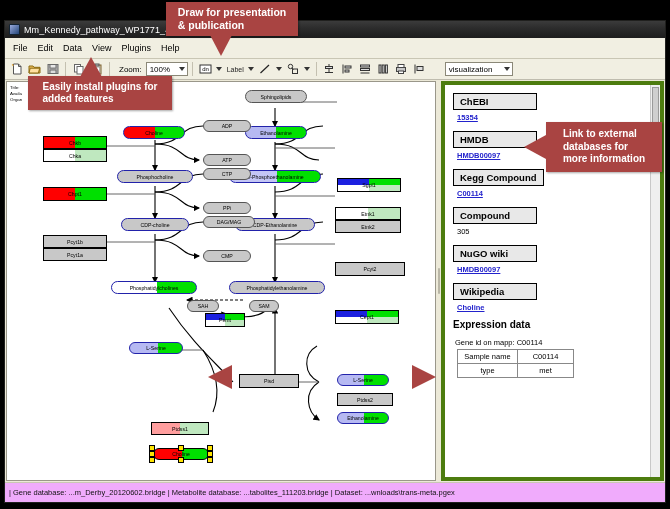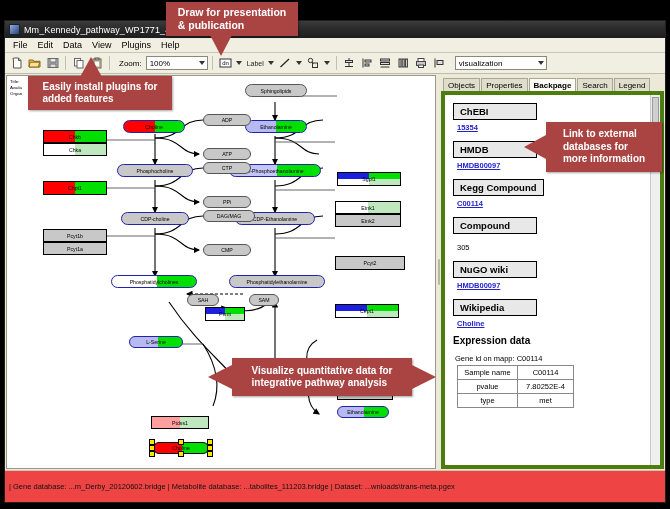--- a/index.html
+++ b/index.html
@@ -38,21 +38,21 @@
     border-radius: 1px;
     position: relative;
   }
   #titlebar .tb-text {
     font-size: 9px;
     letter-spacing: .1px;
     white-space: nowrap;
     overflow: hidden;
   }
   #menubar {
-    height: 15px;
+    height: 21px;
     background: #f1efe2;
     border-bottom: 1px solid #c9c6b4;
     display: flex; align-items: center;
     padding-left: 3px;
   }
   #menubar .mi {
     font-size: 9px; color: #000;
     padding: 1px 5px;
     white-space: nowrap;
   }
@@ -81,22 +81,22 @@
     position: relative;
   }
   .combo .arrow {
     position: absolute; right: 2px; top: 50%;
     transform: translateY(-50%);
     width: 0; height: 0;
     border-left: 3px solid transparent;
     border-right: 3px solid transparent;
     border-top: 4px solid #333;
   }
-  #zoom-combo { width: 62px; }
-  #vis-combo { width: 92px; margin-left: 6px; }
+  #zoom-combo { width: 42px; }
+  #vis-combo { width: 68px; margin-left: 16px; }
   .dd-mini {
     width: 9px; height: 15px;
     display:flex;align-items:center;justify-content:center;
   }
   .dd-mini .arrow {
     width: 0; height: 0;
     border-left: 3px solid transparent;
     border-right: 3px solid transparent;
     border-top: 4px solid #333;
   }
@@ -174,21 +174,21 @@
     font-size: 7.5px;
     font-weight: bold;
     color: #2222cc;
     text-decoration: underline;
     margin: 1px 0 7px 4px;
   }
   .bp-plain {
     display: block;
     font-size: 7.5px;
     color: #000;
-    margin: 7px 0 7px 4px;
+    margin: 1px 0 7px 4px;
   }
   .bp-section {
     font-size: 10px; font-weight: bold;
     margin: 6px 0 8px 0;
   }
   .bp-geneid { font-size: 7.5px; margin: 0 0 2px 2px; }
   table.expr {
     border-collapse: collapse;
     margin-left: 4px;
   }
@@ -205,22 +205,22 @@
   #sbar {
     position: absolute; right: 0; top: 0; bottom: 0;
     width: 10px; background: #efefef; border-left: 1px solid #c8c8c8;
   }
   #sbar .thumb {
     position:absolute;left:1px;right:1px;top:2px;height:46px;
     background:#cfcfcf;border:1px solid #9a9a9a;
   }
   
   #statusbar {
-    height: 32px;
-    background: #ef4444;
+    height: 20px;
+    background: #f0abfc;
     border-top: 1px solid #c9c6b4;
     display: flex; align-items: center;
     font-size: 7.5px;
     padding-left: 4px;
     color: #111;
   }
   
   .callout {
     position: absolute;
     background: #a94442;
@@ -636,27 +636,20 @@
           </div>
 
         </div>
       </div>
 
       <div id="splitter">
           <div class="grip"></div>
         </div>
 
       <div id="sidepanel">
-        <div id="tabs">
-          <div class="tab">Objects</div>
-          <div class="tab">Properties</div>
-          <div class="tab active">Backpage</div>
-          <div class="tab">Search</div>
-          <div class="tab">Legend</div>
-        </div>
 
         <div id="tabbody">
           <div class="bp-head">ChEBI</div>
           <a class="bp-link" href="#">15354</a>
 
           <div class="bp-head">HMDB</div>
           <a class="bp-link" href="#">HMDB00097</a>
 
           <div class="bp-head">Kegg Compound</div>
           <a class="bp-link" href="#">C00114</a>
@@ -673,24 +666,20 @@
           <div class="bp-section">Expression data</div>
           <div class="bp-geneid">Gene id on mapp: C00114</div>
 
           <table class="expr">
             <tbody>
                 <tr>
               <td>Sample name</td>
               <td>C00114</td>
             </tr>
             <tr>
-              <td>pvalue</td>
-              <td>7.80252E-4</td>
-            </tr>
-            <tr>
               <td>type</td>
               <td>met</td>
             </tr>
           </tbody>
             </table>
 
           <div id="sbar">
             <div class="thumb"></div>
           </div>
         </div>
@@ -714,22 +703,20 @@
     <path d="M13,0 L24,20 H2 Z" fill="#a94442"></path>
   </svg>
 
   <div class="callout" id="callout-links" style="left:546px;top:122px;width:116px;height:50px;font-size:10px;white-space:pre-line;">Link  to external
 databases  for
 more information</div>
   <svg class="arrow-tri" style="left:524px;top:133px;" width="24" height="28">
     <path d="M0,14 L22,2 V26 Z" fill="#a94442"></path>
   </svg>
 
-  <div class="callout" id="callout-visualize" style="left:232px;top:358px;width:180px;height:38px;font-size:10px;white-space:pre-line;">Visualize quantitative data  for
-integrative pathway analysis</div>
   <svg class="arrow-tri" style="left:208px;top:363px;" width="26" height="28">
     <path d="M0,14 L24,2 V26 Z" fill="#a94442"></path>
   </svg>
   <svg class="arrow-tri" style="left:410px;top:363px;" width="26" height="28">
     <path d="M26,14 L2,2 V26 Z" fill="#a94442"></path>
   </svg>
 
 
 </div>
 

